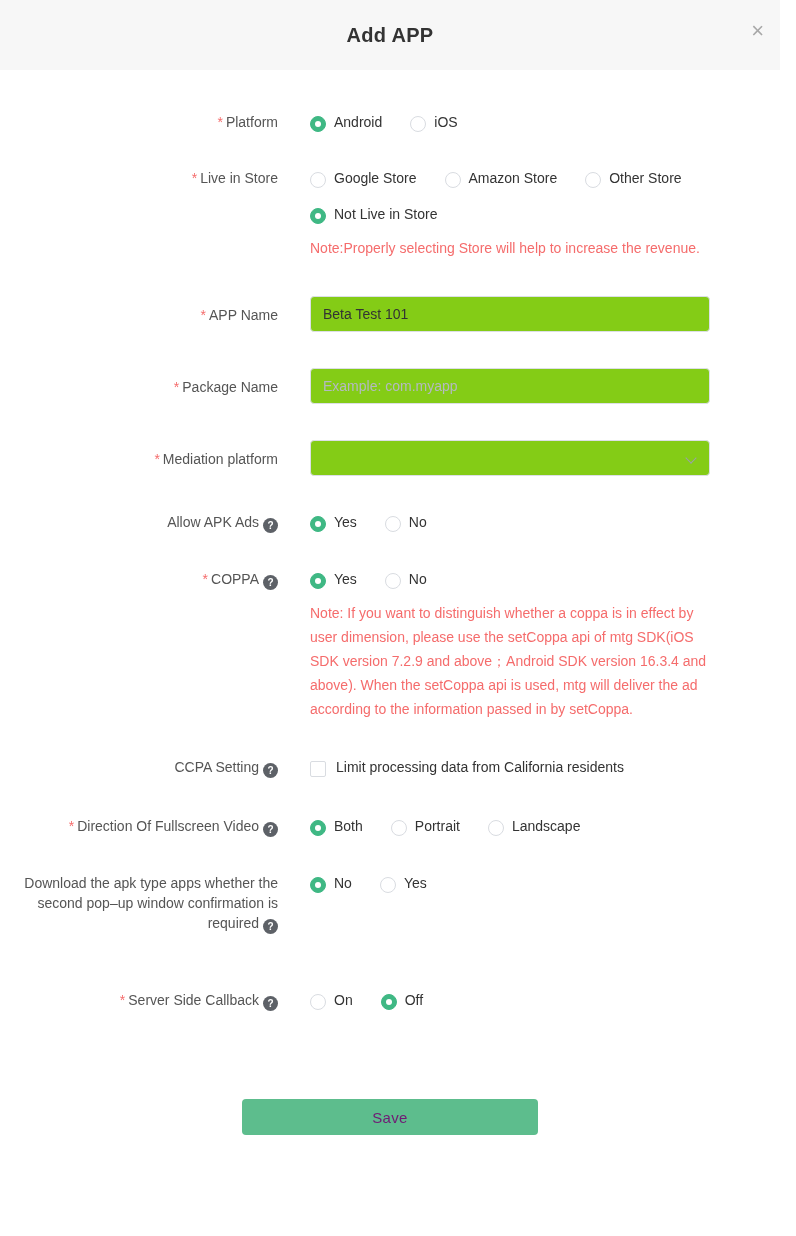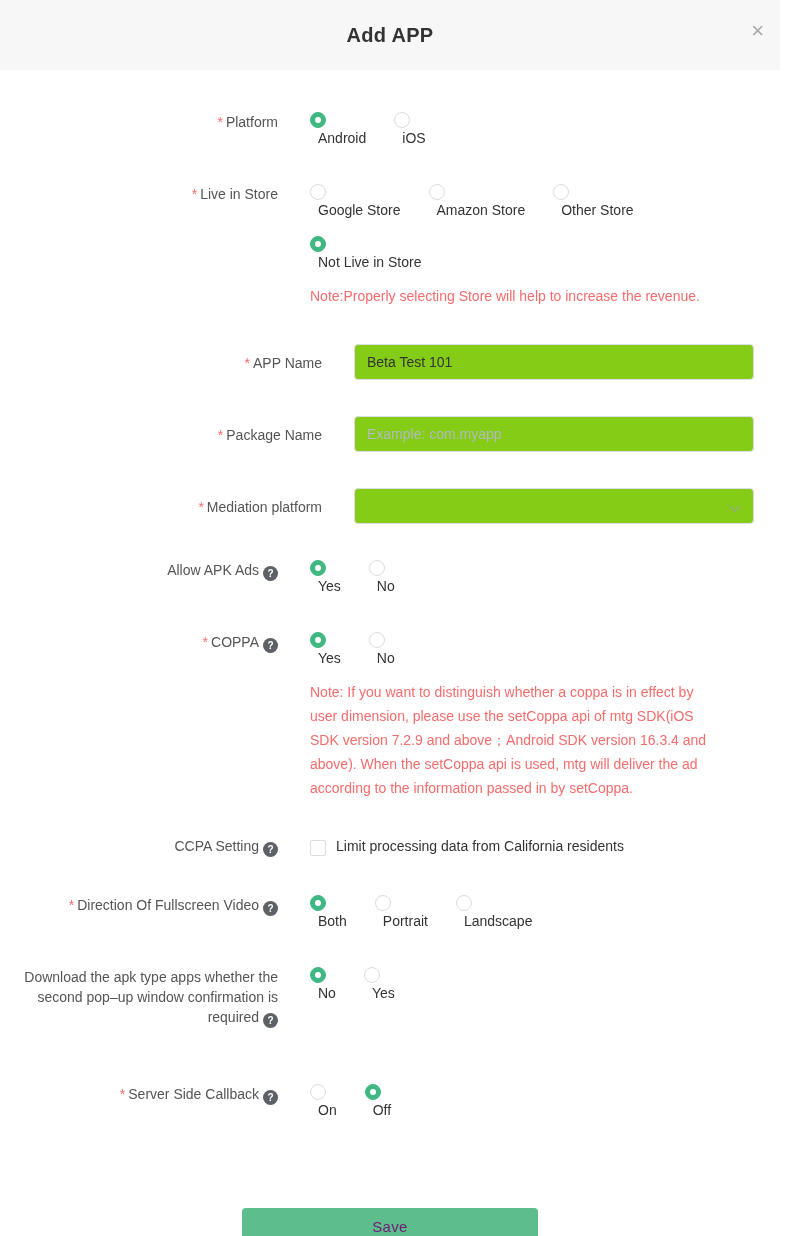--- a/index.html
+++ b/index.html
@@ -28,34 +28,34 @@
   }
 
   
   .form { padding-top: 42px; }
   .row { display: flex; margin-bottom: 36px; }
   .label-col {
     width: 310px; flex: 0 0 310px;
     text-align: right; padding-right: 32px;
     font-size: 14px; color: #555; line-height: 20px;
   }
-  .input-row .label-col { padding-top: 9px; margin-left: 44px; }
+  .input-row .label-col { padding-top: 9px; }
   .control-col { flex: 1 1 auto; font-size: 14px; color: #333; max-width: 420px; }
   .req { color: var(--danger, #f56c6c); margin-right: 3px; }
 
   
   .help {
     display: inline-block; width: 15px; height: 15px; border-radius: 50%;
     background: #5d6167; color: #fff; font-size: 10px; font-weight: 700;
     line-height: 15px; text-align: center; vertical-align: -2px; margin-left: 4px;
     cursor: pointer;
   }
 
   
-  .radio { display: inline-flex; align-items: flex-start; margin-right: 28px; cursor: pointer; flex-direction: column; }
+  .radio { display: inline-flex; align-items: flex-end; margin-right: 28px; cursor: pointer; }
   .radio:last-child { margin-right: 0; }
   .rb {
     width: 16px; height: 16px; border-radius: 50%;
     border: 1px solid #d9dce1; background: #fff;
     display: inline-block; position: relative; flex: 0 0 16px;
   }
   .rb.on { background: var(--accent, #3fb884); border-color: var(--accent, #3fb884); }
   .rb.on::after {
     content: ""; width: 6px; height: 6px; border-radius: 50%; background: #fff;
     position: absolute; top: 50%; left: 50%; transform: translate(-50%, -50%);

